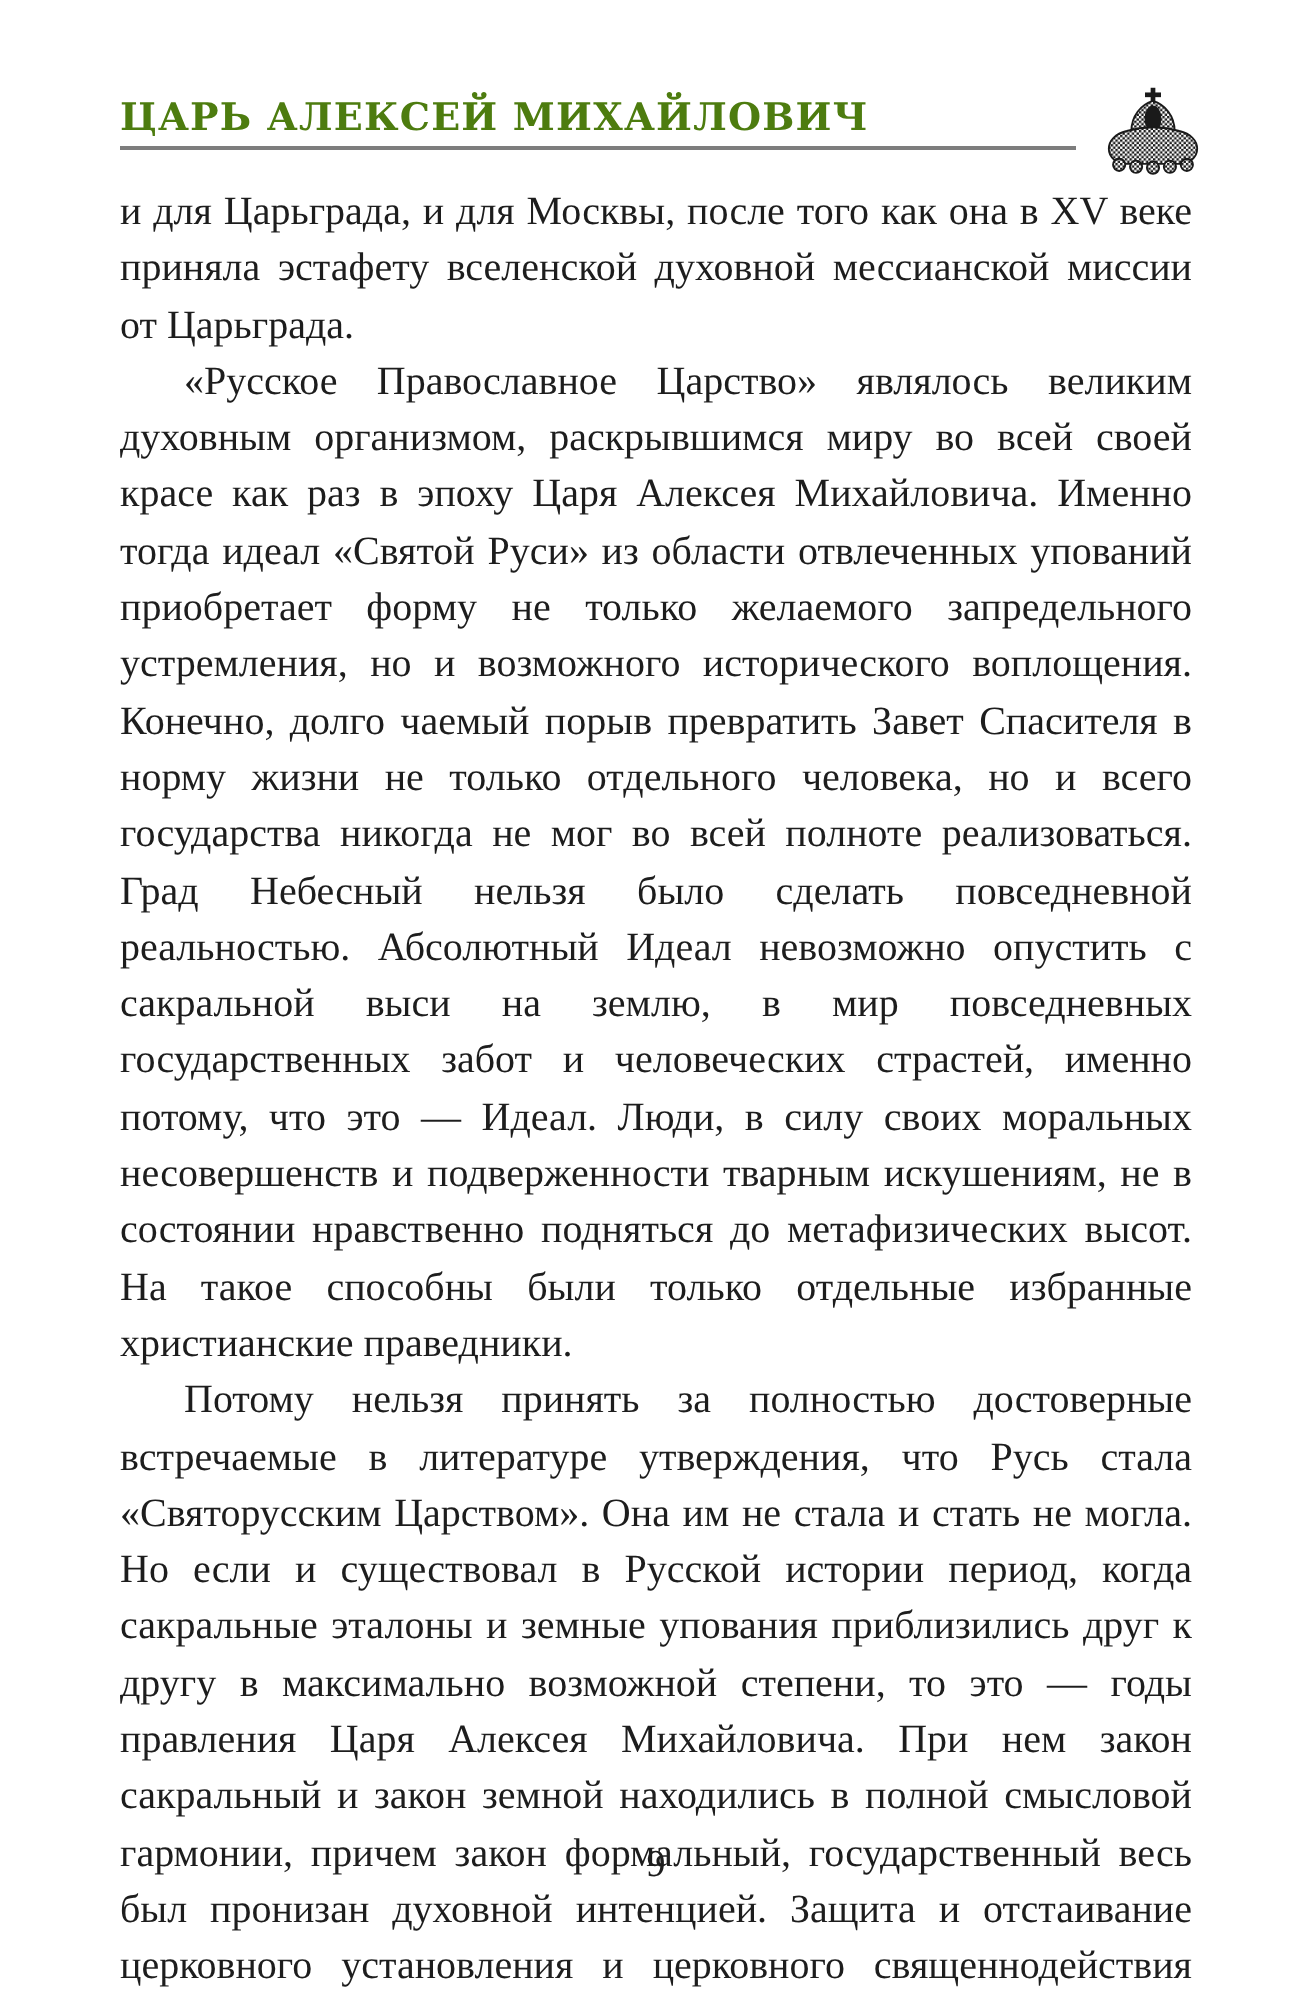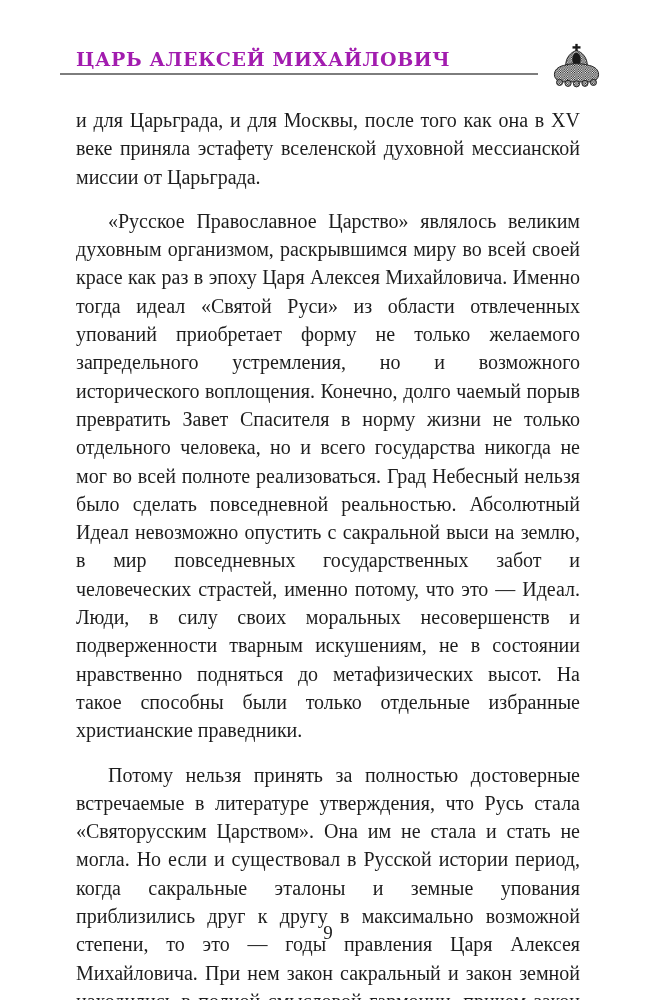--- a/index.html
+++ b/index.html
@@ -15,27 +15,27 @@
     inset: 0;
     padding: 46px 60px 0 60px;
     box-sizing: border-box;
   }
   .header {
     position: relative;
     height: 44px;
   }
   .header-title {
     position: absolute;
-    left: 16px;
+    left: 0;
     top: 2px;
     font-family: "DejaVu Serif", "Liberation Serif", serif;
     font-weight: bold;
     font-size: 19px;
     letter-spacing: 0.6px;
-    color: #a21caf;
+    color: #4d7c0f;
     white-space: nowrap;
   }
   .header-rule {
     position: absolute;
     left: 0;
     top: 27px;
     width: 478px;
     height: 2px;
     background: #7d7d7d;
   }
@@ -48,21 +48,21 @@
   }
   .body-text {
     margin-top: 2px;
     font-family: "Liberation Serif", "DejaVu Serif", serif;
     font-size: 20px;
     line-height: 28.3px;
     color: #1d1d1d;
     text-align: justify;
   }
   .body-text p {
-    margin: 16px;
+    margin: 0;
     padding: 0;
     text-indent: 32px;
   }
   .body-text p.no-indent {
     text-indent: 0;
   }
   .page-number {
     position: absolute;
     top: 922px;
     left: 0;

